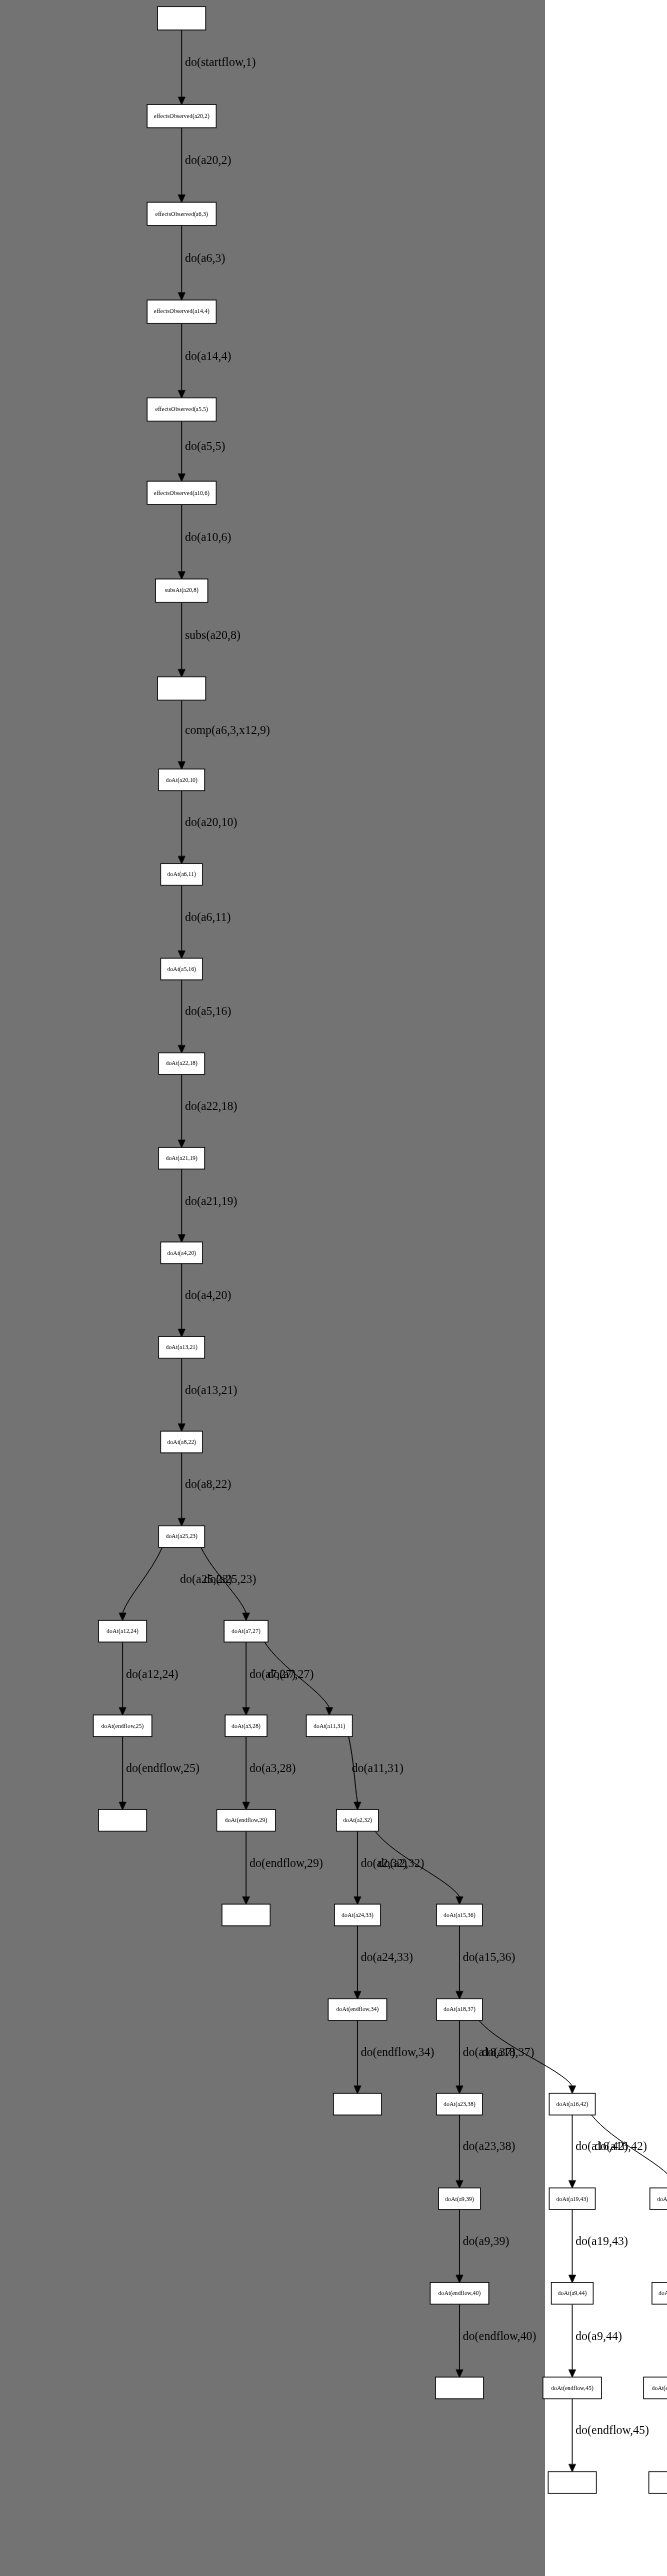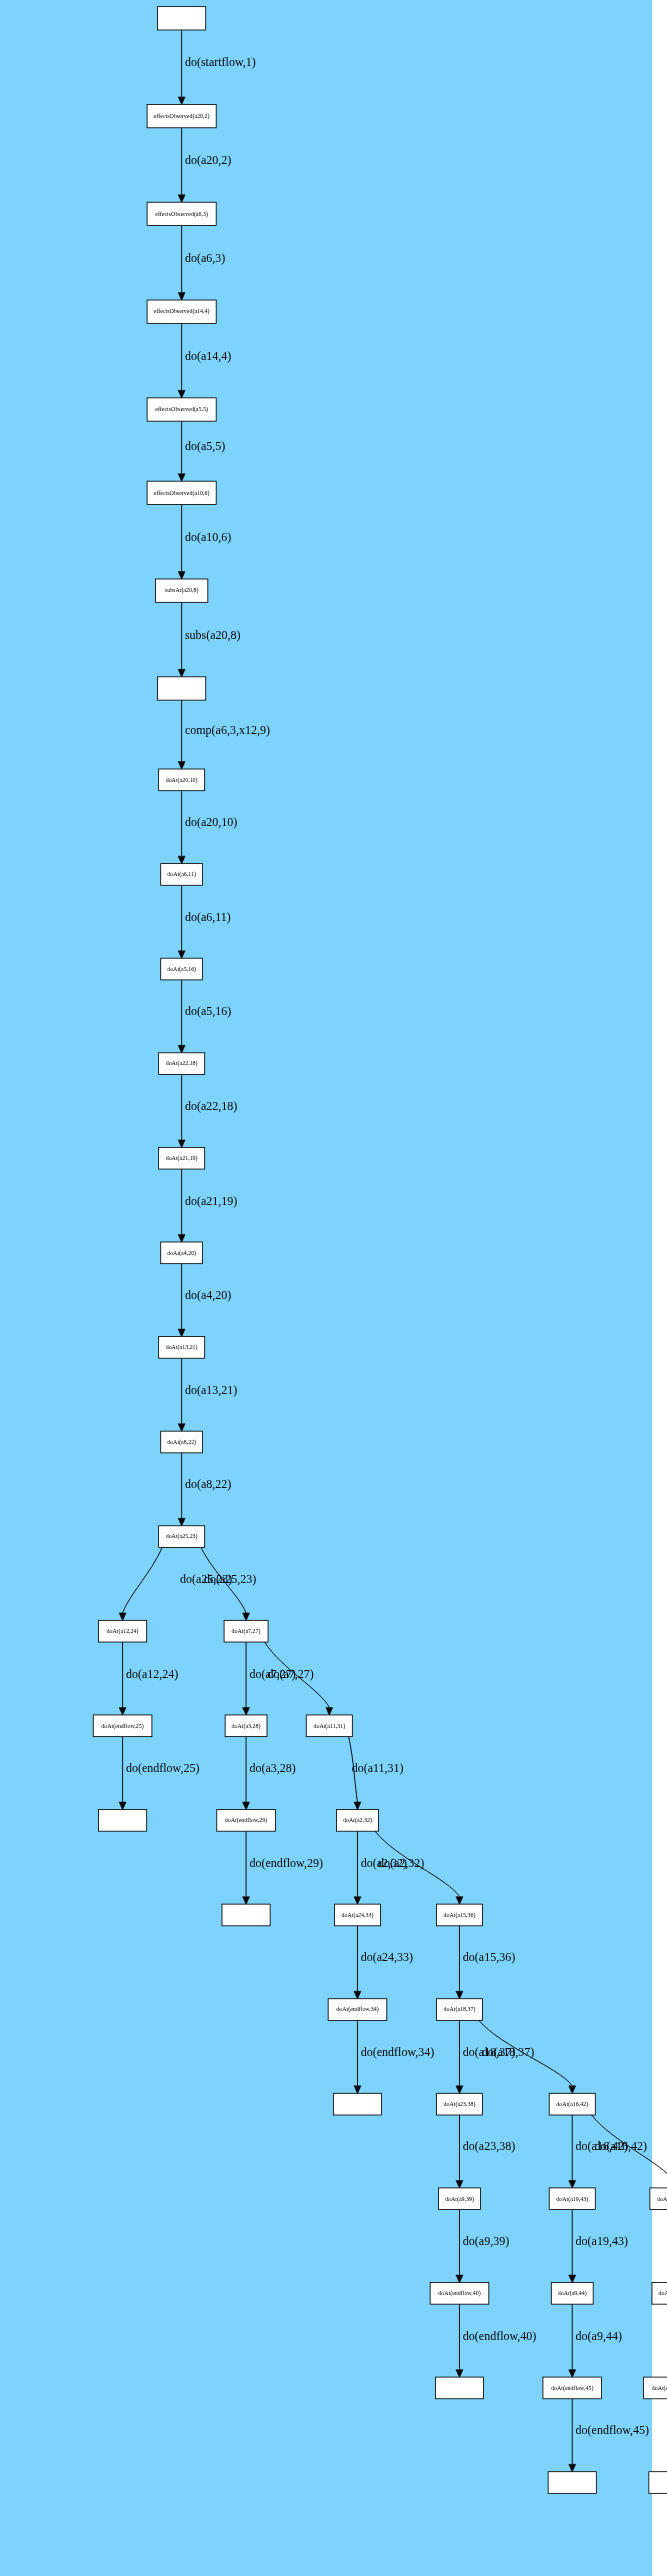--- a/index.html
+++ b/index.html
@@ -2,23 +2,23 @@
 <html style="font-size:13.3px"><head>
 <meta charset="utf-8">
 <style>
   html, body {
     margin: 0;
     padding: 0;
     background: #ffffff;
   }
   #graph-root {
     position: relative;
-    width: 652px;
+    width: 545px;
     height: 2576px;
-    background: #7dd3fc;
+    background: #737373;
     font-family: "Liberation Serif", serif;
   }
   svg#graph-canvas {
     display: block;
     width: 668px;
     height: 2576px;
   }
   .node-box {
     fill: #ffffff;
     stroke: #000000;

